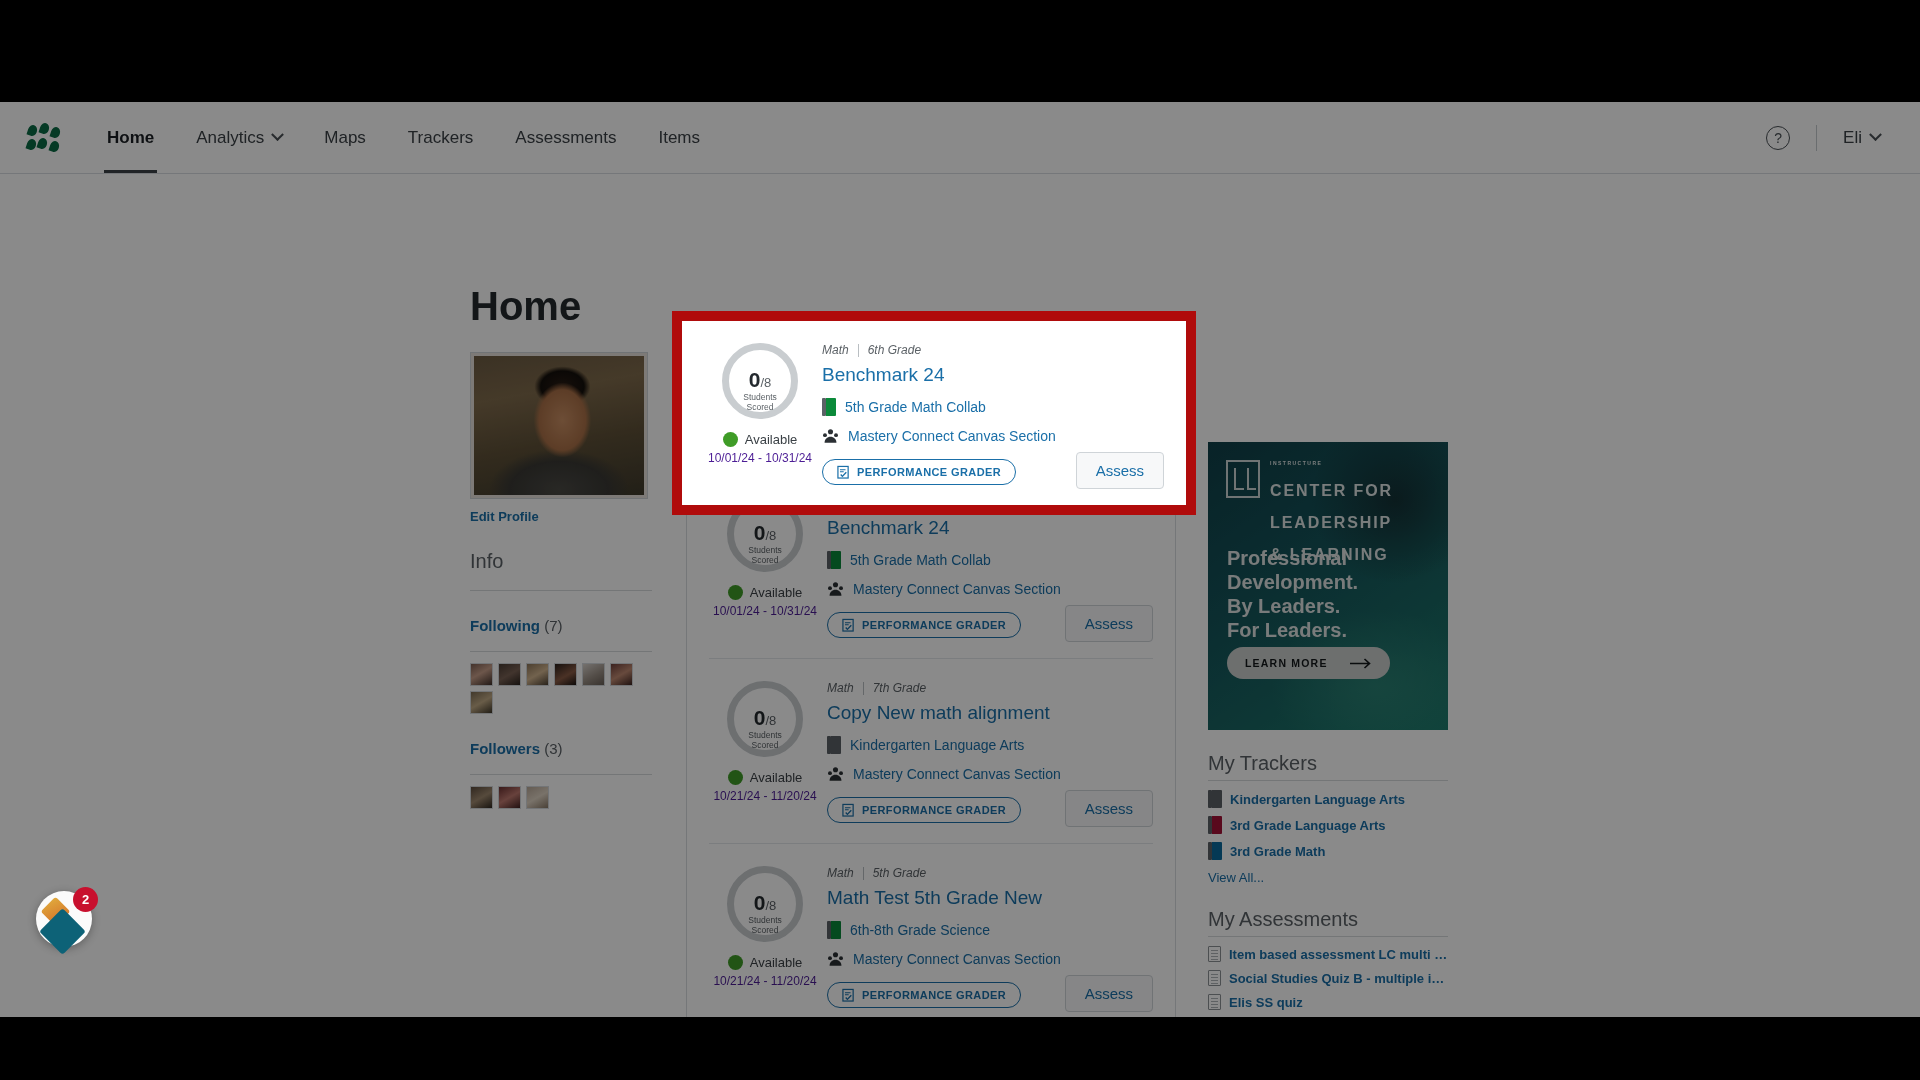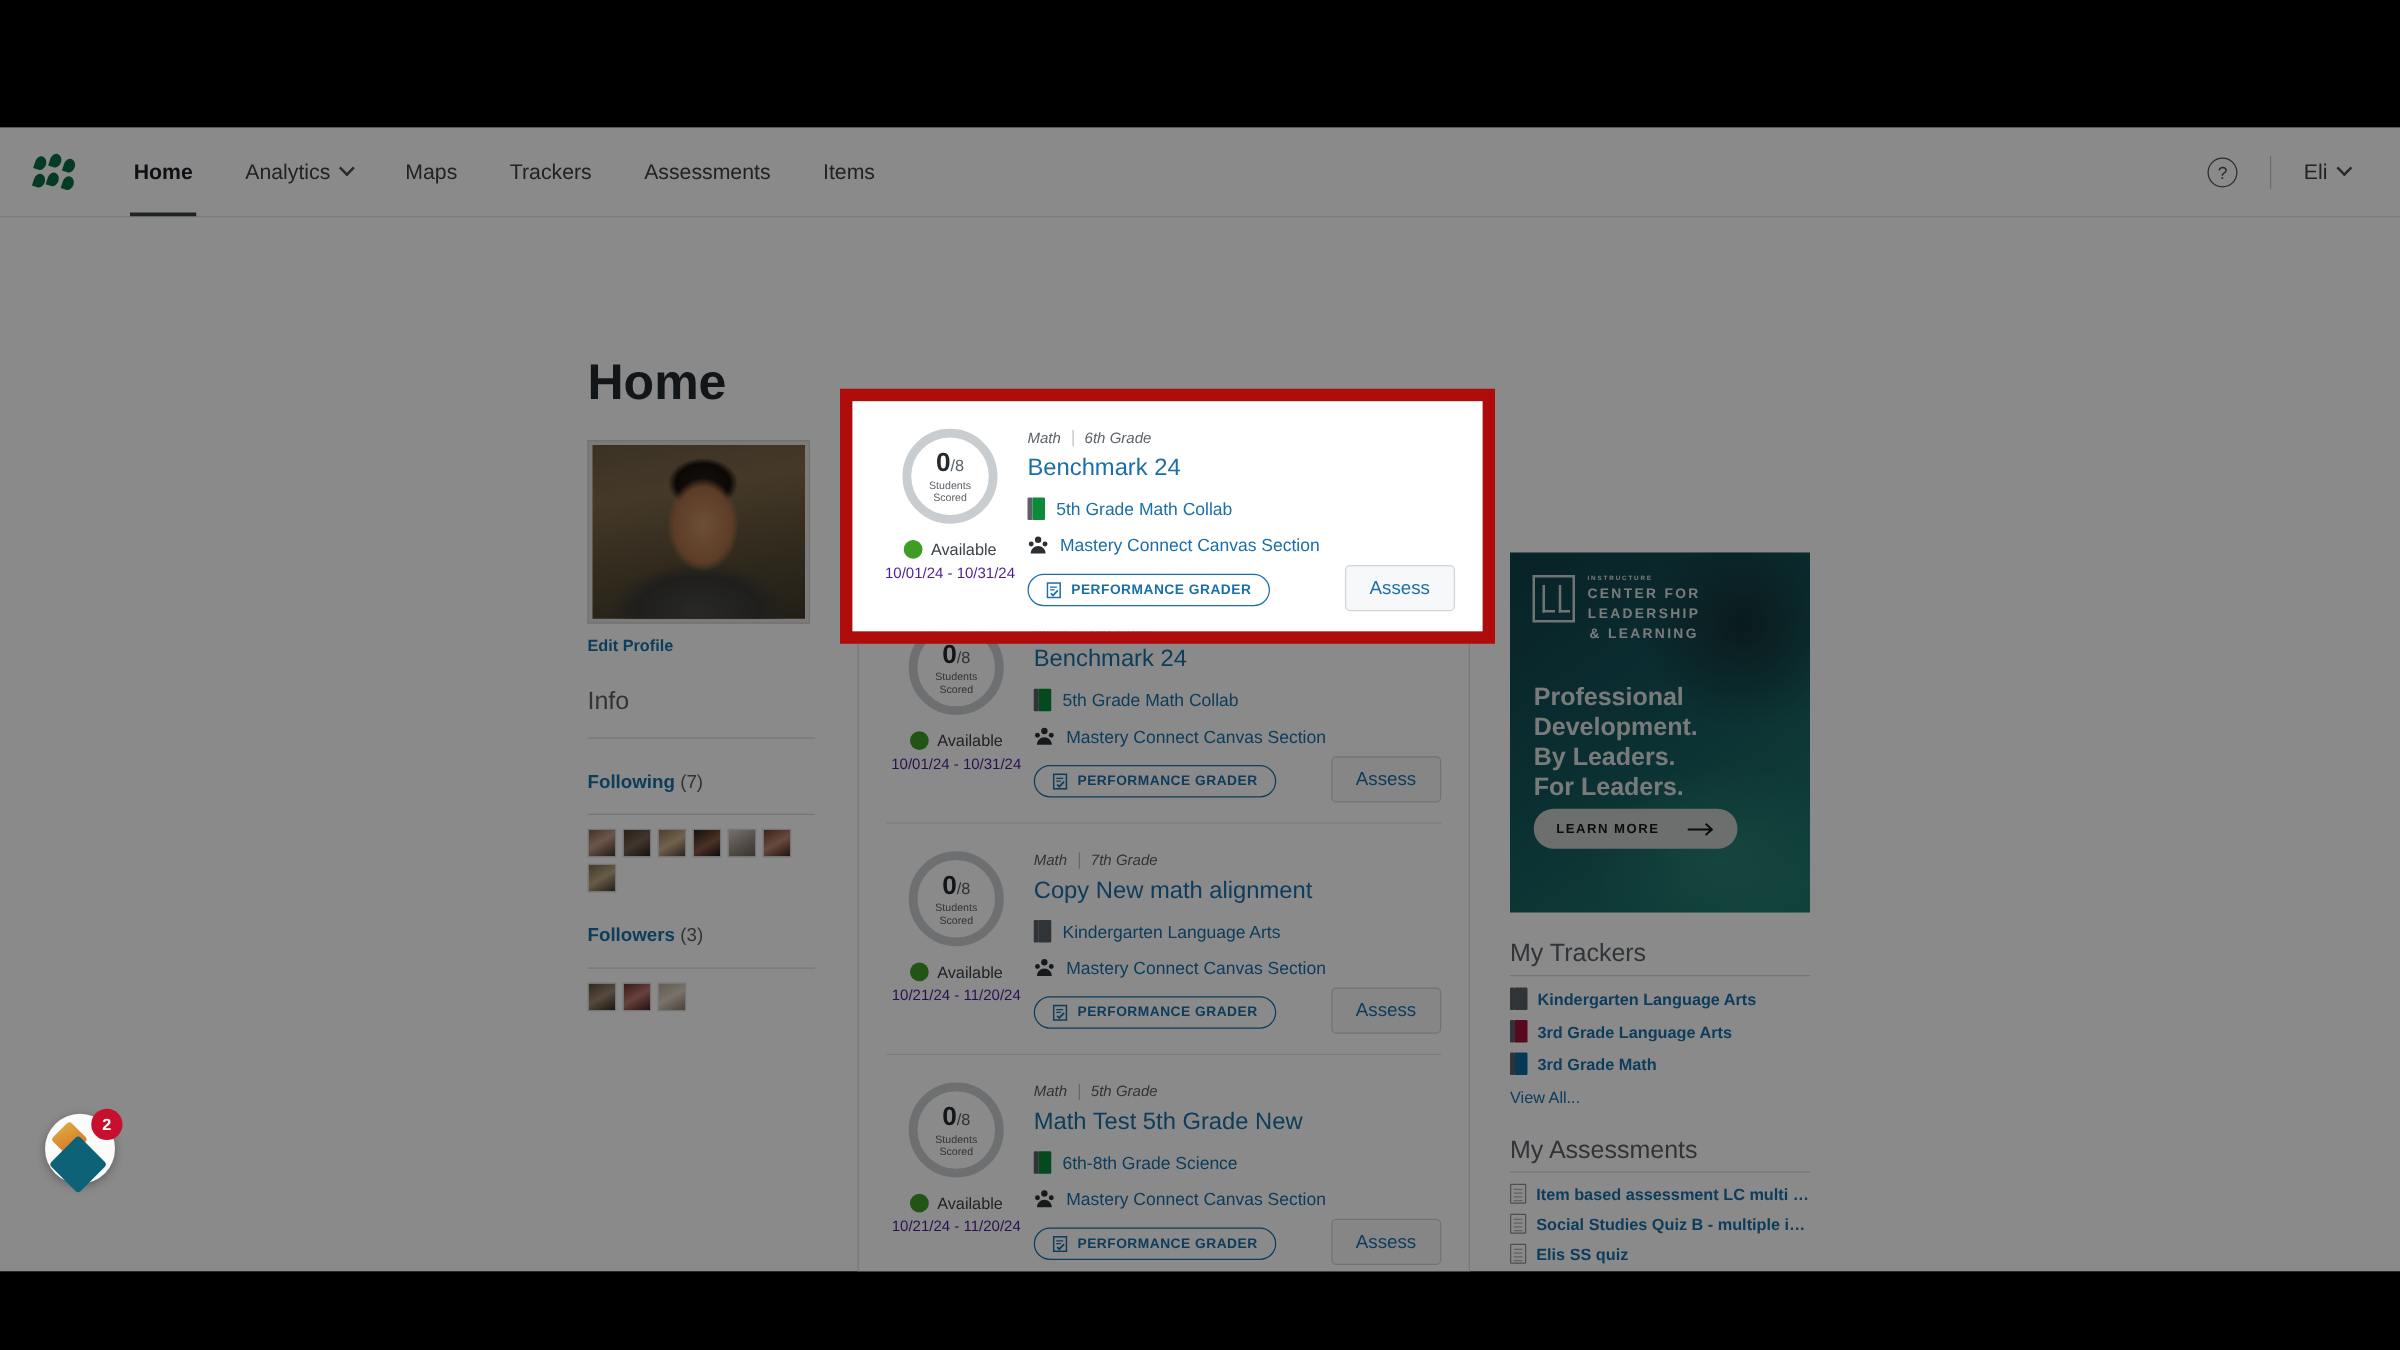--- a/index.html
+++ b/index.html
@@ -111,21 +111,21 @@
   .card {
     background:#fff; border:1px solid #d8dcdf; border-top:none;
     padding:0 22px;
   }
   .cardrow { display:flex; padding:22px 0 20px; border-bottom:1px solid #e3e7ea; position:relative; }
   .cardrow:last-child { border-bottom:none; }
 
   .donutcol { width:112px; flex:0 0 112px; display:flex; flex-direction:column; align-items:center; }
   .donut {
     width:76px; height:76px; border-radius:50%; border:7px solid #c9cdd0;
-    display:flex; flex-direction:column; align-items:center; justify-content:center;
+    display:flex; flex-direction:column; align-items:center; justify-content:flex-end;
     line-height:1;
   }
   .donut .num { font-size:21px; font-weight:700; color:#23292e; }
   .donut .num span { font-size:13px; font-weight:400; color:#5b6166; }
   .donut .cap { font-size:8.5px; color:#5b6166; text-align:center; line-height:10px; margin-top:2px; }
   .availrow { display:flex; align-items:center; gap:7px; margin-top:13px; }
   .dot { width:15px; height:15px; border-radius:50%; background:#3f9c27; }
   .availtxt { font-size:13px; color:#3b4146; }
   .daterange { font-size:12px; color:#4c1d95; margin-top:4px; white-space:nowrap; }
 
@@ -169,21 +169,21 @@
       linear-gradient(145deg,#104049 0%, #15545a 40%, #1d7a6c 100%);
   }
   .ad .cll { position:absolute; left:18px; top:18px; display:flex; gap:10px; align-items:flex-start; }
   .ad .cllmark { width:34px; height:38px; border:2.2px solid #cdd6d6; position:relative; }
   .ad .cllmark::before { content:""; position:absolute; left:6px; top:6px; width:8px; height:20px;
      border-left:2.2px solid #cdd6d6; border-bottom:2.2px solid #cdd6d6; }
   .ad .cllmark::after { content:""; position:absolute; left:19px; top:6px; width:7px; height:20px;
      border-left:2.2px solid #cdd6d6; border-bottom:2.2px solid #cdd6d6; }
   .ad .clltxt { color:#dfe6e6; }
   .ad .clltxt .t0 { font-size:5px; letter-spacing:1.5px; font-weight:700; }
-  .ad .clltxt .t1 { font-size:11px; letter-spacing:1.9px; font-weight:700; line-height:14px; margin-top:2px;text-align:center; }
+  .ad .clltxt .t1 { font-size:16px; letter-spacing:1.9px; font-weight:700; line-height:14px; margin-top:18px; }
   .ad .head { position:absolute; left:19px; top:104px; color:#dfe4e4; font-size:20px;
               font-weight:700; line-height:24px; }
   .ad .learn {
     position:absolute; left:19px; top:205px;
     background:#c9cdcb; color:#14181a; border-radius:22px; padding:10px 18px;
     font-size:10.5px; font-weight:700; letter-spacing:1.2px; display:flex; align-items:center; gap:22px;
     cursor:pointer;
   }
 
   .rsec { margin-top:22px; }

